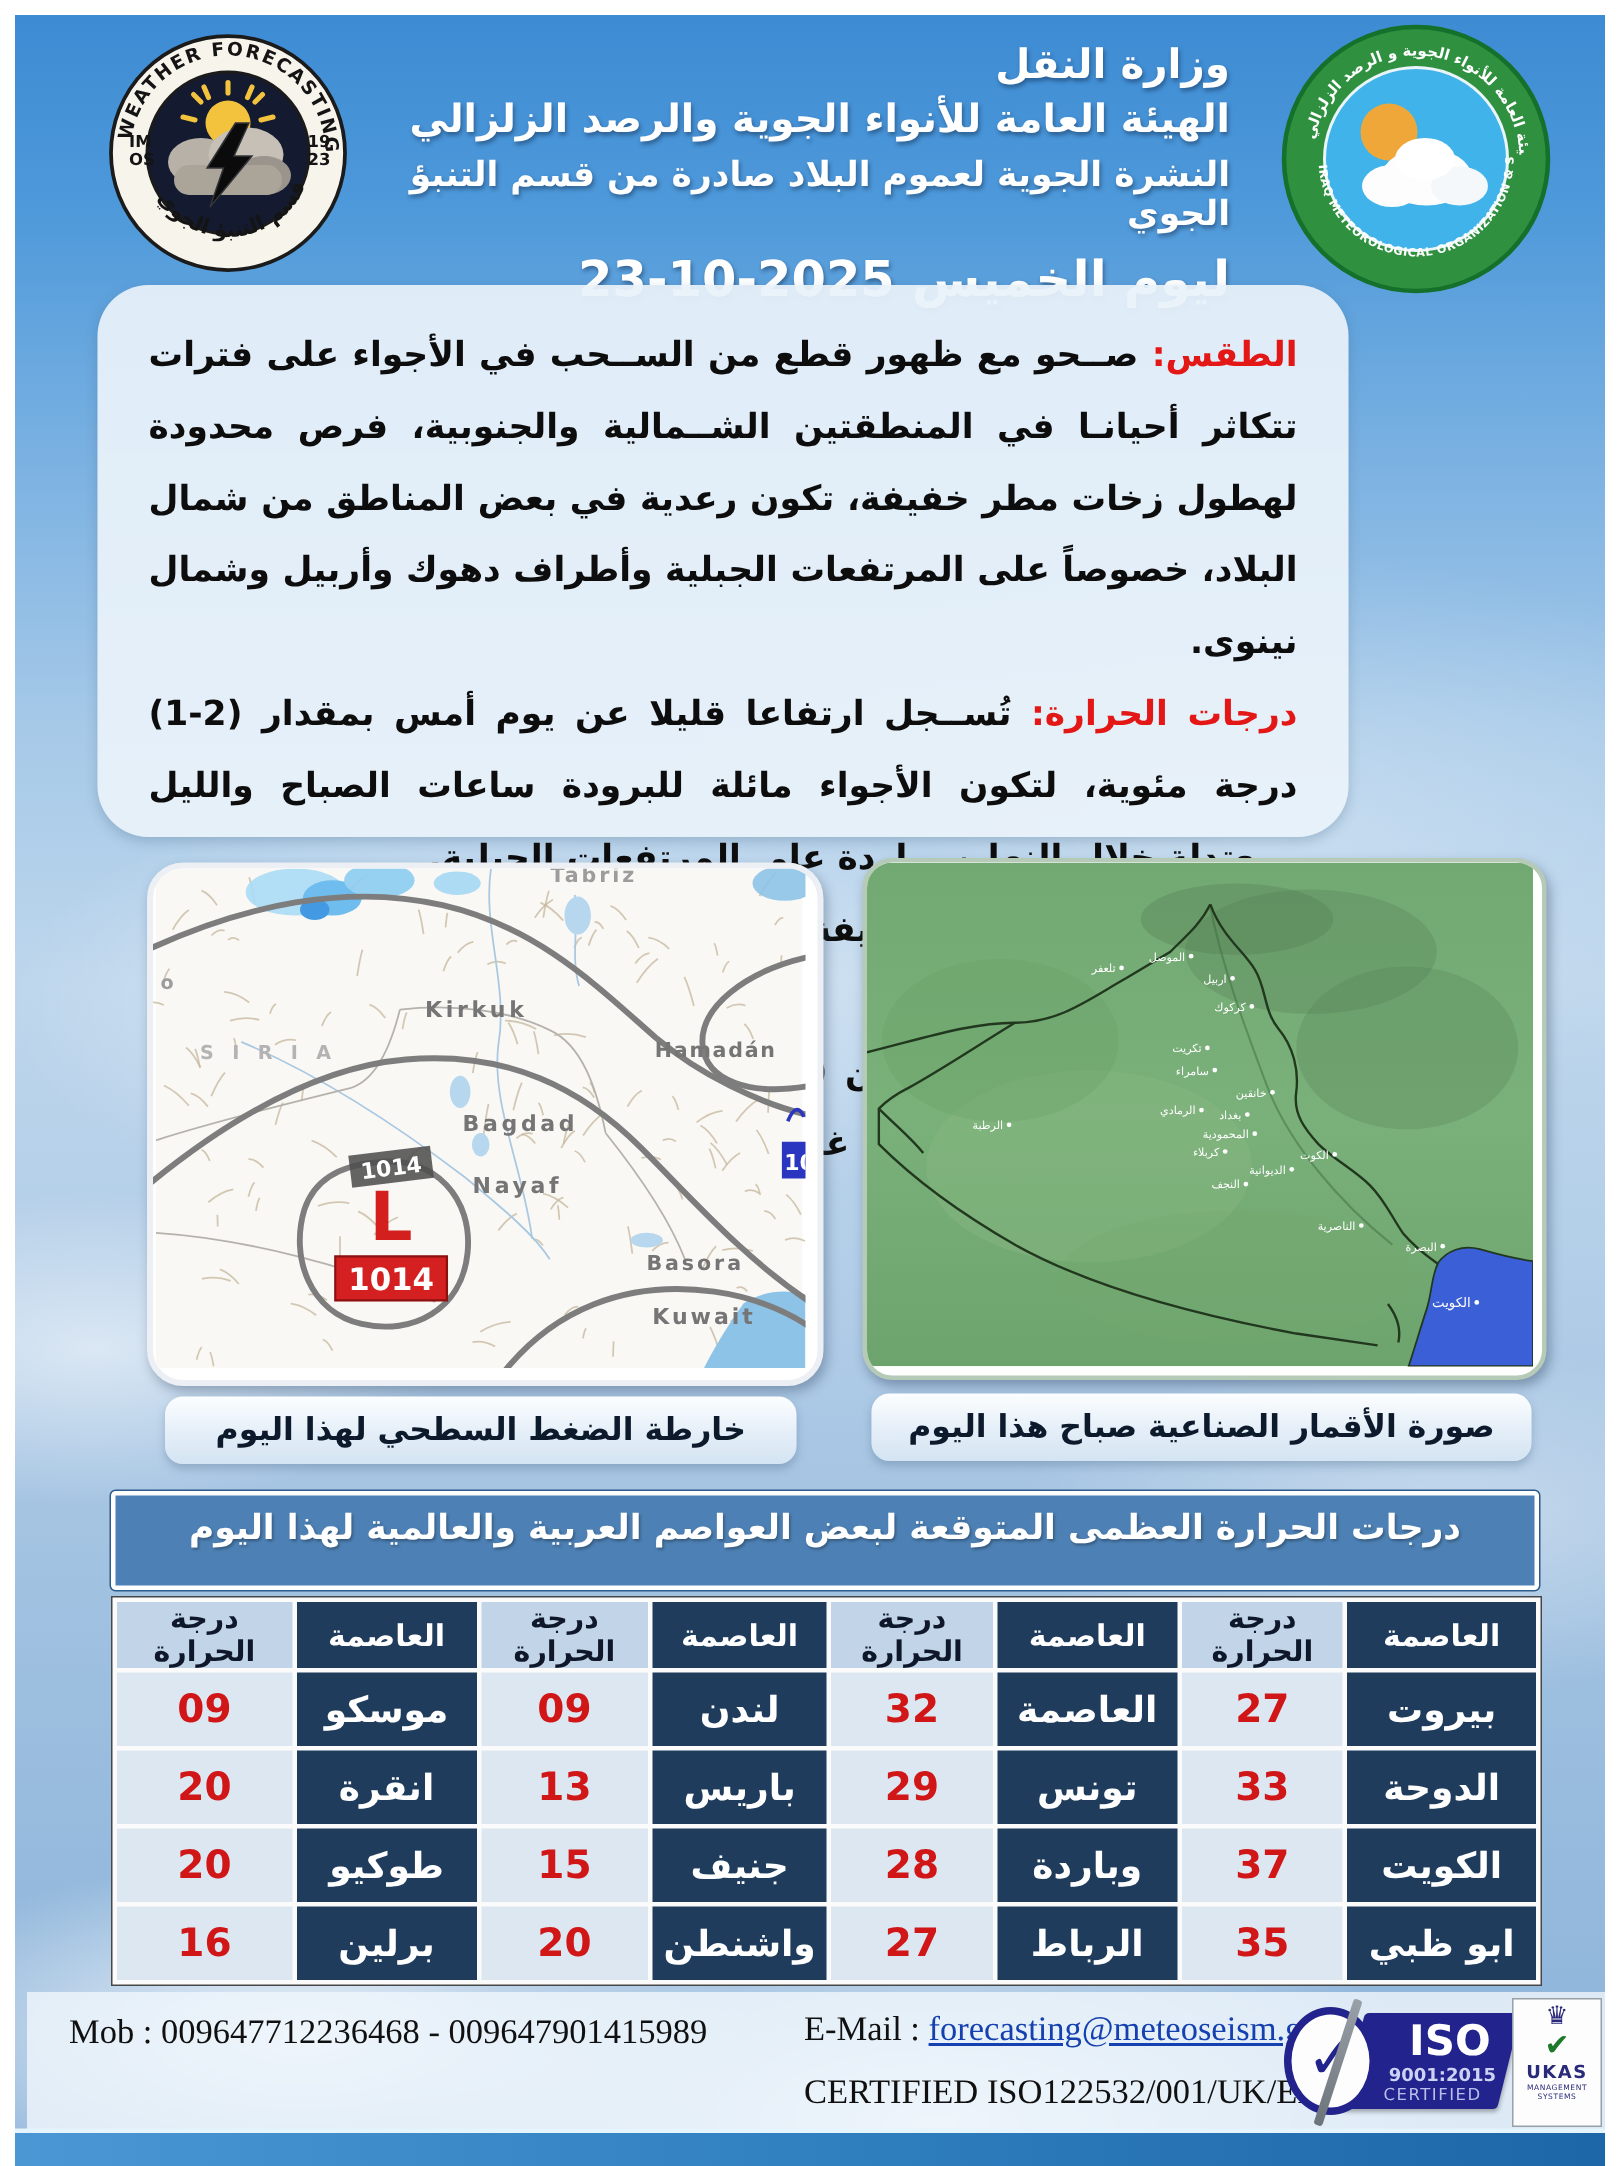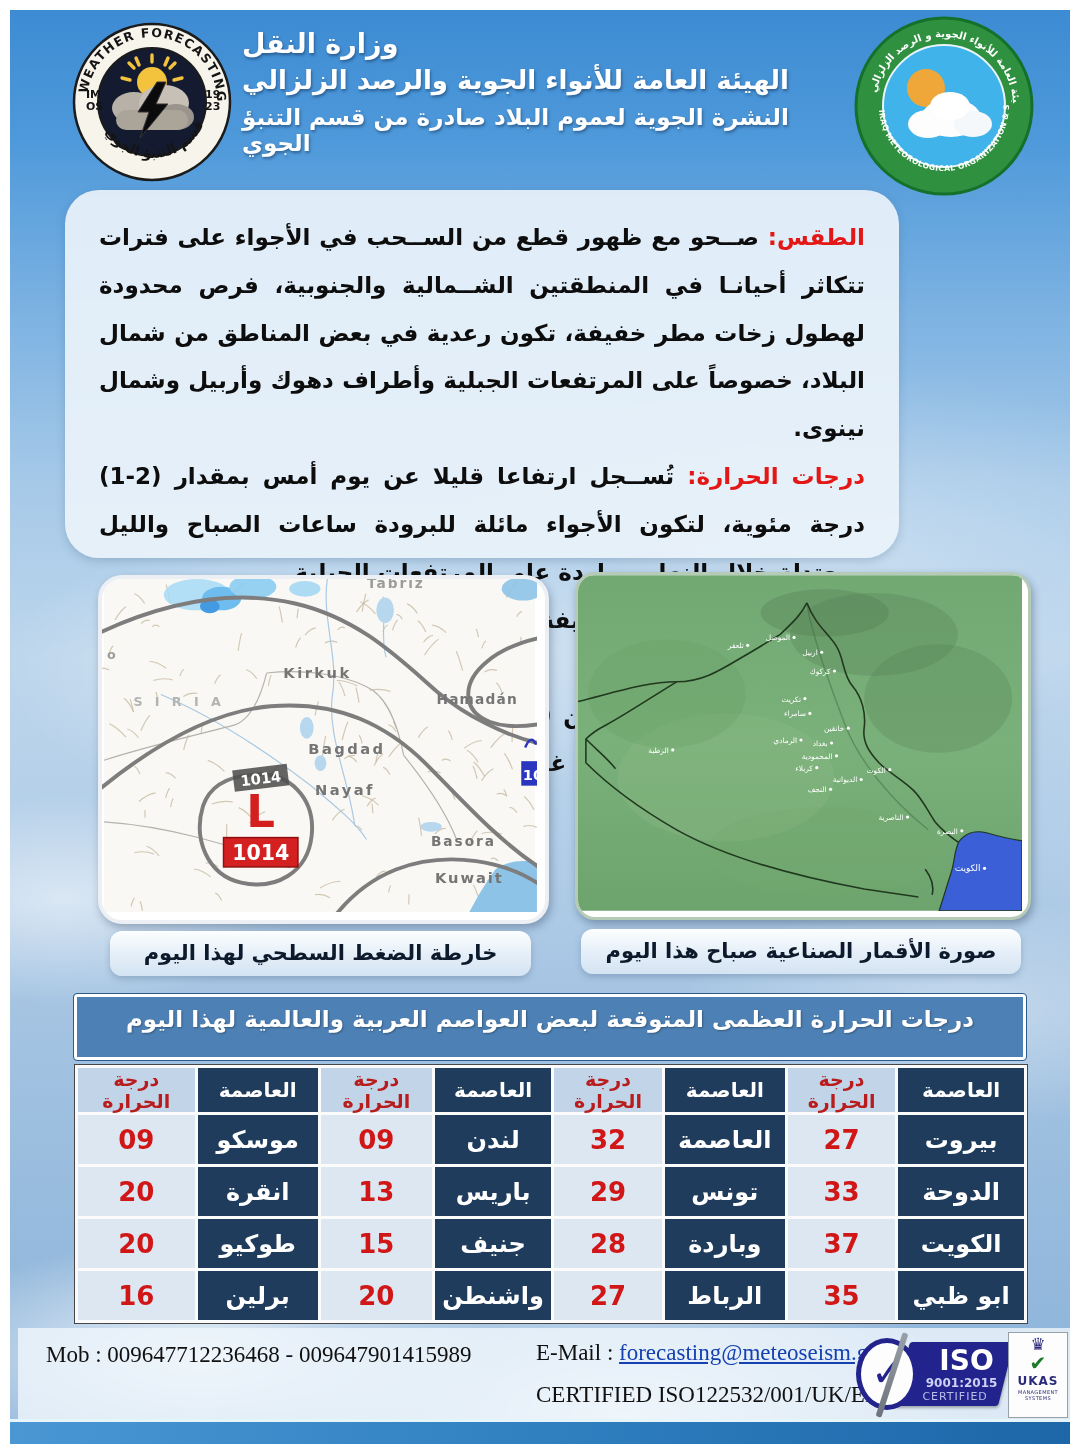--- a/index.html
+++ b/index.html
@@ -11,21 +11,21 @@
       radial-gradient(ellipse 520px 210px at 58% 98%, rgba(255,255,255,.85), transparent 70%),
       radial-gradient(ellipse 340px 150px at 5% 62%, rgba(255,255,255,.55), transparent 70%),
       radial-gradient(ellipse 480px 210px at 32% 46%, rgba(255,255,255,.5), transparent 72%),
       radial-gradient(ellipse 560px 260px at 78% 38%, rgba(255,255,255,.3), transparent 72%),
       radial-gradient(ellipse 400px 160px at 90% 70%, rgba(255,255,255,.35), transparent 72%),
       linear-gradient(180deg,#3d8bd3 0%,#4e99da 9%,#7cb2e2 21%,#a6c9e8 33%,#bdd6ec 45%,#b3cee8 58%,#a2c2e1 72%,#95badd 86%,#8cb2d9 100%);
   }
   .abs{position:absolute;}
 
   
-  .titles{left:232px;right:250px;top:18px;text-align:left;color:#fff;direction:rtl;
+  .titles{left:232px;right:250px;top:18px;text-align:right;color:#fff;direction:rtl;
           text-shadow:1px 2px 3px rgba(10,30,60,.45);font-weight:bold;}
   .ht1{font-size:27px;}
   .ht2{font-size:26px;margin-top:6px;}
   .ht3{font-size:23px;margin-top:9px;}
   .ht4{font-size:33px;margin-top:10px;letter-spacing:1px;}
   .logoL{left:62px;top:12px;width:160px;height:160px;}
   .logoR{left:844px;top:6px;width:180px;height:180px;}
 
   
   .panel{left:55px;top:180px;width:834px;height:368px;background:rgba(233,242,250,.93);
@@ -49,21 +49,21 @@
 
   
   .tbar{left:64px;top:984px;width:952px;height:66px;background:var(--title_bar,#4d80b4);
         border:3px solid #fff;outline:1px solid #2c5b8c;box-sizing:border-box;border-radius:3px;
         color:#fff;font-weight:bold;font-size:23px;text-align:center;line-height:45px;direction:rtl;
         text-shadow:1px 1px 2px rgba(0,0,0,.3);}
   .twrap{left:64px;top:1054px;width:952px;border:1px solid #474747;background:#fbfbfb;}
   table.temps{width:100%;border-collapse:separate;border-spacing:3px;direction:rtl;table-layout:fixed;}
   table.temps th,table.temps td{padding:0;text-align:center;vertical-align:middle;font-weight:bold;}
   th.cap{background:var(--table_dark,#1f3c5c);color:#fff;font-size:20px;height:40px;}
-  th.deg{background:#c2d4e8;color:#b91c1c;font-size:19px;height:40px;}
+  th.deg{background:#c2d4e8;color:#0f172a;font-size:19px;height:40px;}
   td.cap{background:var(--table_dark,#1f3c5c);color:#fff;font-size:24px;height:49px;}
   td.val{background:#dde7f2;color:var(--temp_value,#d01616);font-size:26px;height:49px;
          font-family:"DejaVu Sans",sans-serif;}
 
   
   .fstrip{left:8px;top:1318px;width:1064px;height:96px;background:rgba(238,245,251,.82);}
   .fstrip .en{font-family:"Liberation Serif",serif;color:#101010;}
   .mob{left:28px;top:14px;font-size:23px;}
   .isoline{left:28px;top:58px;font-size:17px;}
   .emailrow{left:518px;top:12px;font-size:23px;}
@@ -127,20 +127,21 @@
       <text x="14" y="88" font-size="11" font-weight="bold" fill="#141414">OS</text>
       <text x="133" y="76" font-size="11" font-weight="bold" fill="#141414">19</text>
       <text x="133" y="88" font-size="11" font-weight="bold" fill="#141414">23</text>
       <text font-size="14" font-weight="bold" fill="#141414"><textPath href="#arcBotL" startOffset="18%">قسم التنبؤ الجوي</textPath></text>
     </svg>
 
     <div class="abs titles">
       <div class="ht1">وزارة النقل</div>
       <div class="ht2">الهيئة العامة للأنواء الجوية والرصد الزلزالي</div>
       <div class="ht3">النشرة الجوية لعموم البلاد صادرة من قسم التنبؤ الجوي</div>
+      <div class="ht4">ليوم الخميس 2025-10-23</div>
     </div>
 
     <svg class="abs logoR" viewBox="0 0 180 180">
       <defs>
         <path id="arcTopR" d="M 21,90 A 69,69 0 0 1 159,90"></path>
         <path id="arcBotR" d="M 25,90 A 65,65 0 0 0 155,90"></path>
       </defs>
       <circle cx="90" cy="90" r="88" fill="#2f9140" stroke="#14702a" stroke-width="3"></circle>
       <circle cx="90" cy="90" r="61" fill="#3fb3ea" stroke="#e9f5fb" stroke-width="2"></circle>
       <text font-size="10" font-weight="bold" fill="#ffffff"><textPath href="#arcTopR" startOffset="6%">الهيئة العامة للأنواء الجوية و الرصد الزلزالي</textPath></text>

